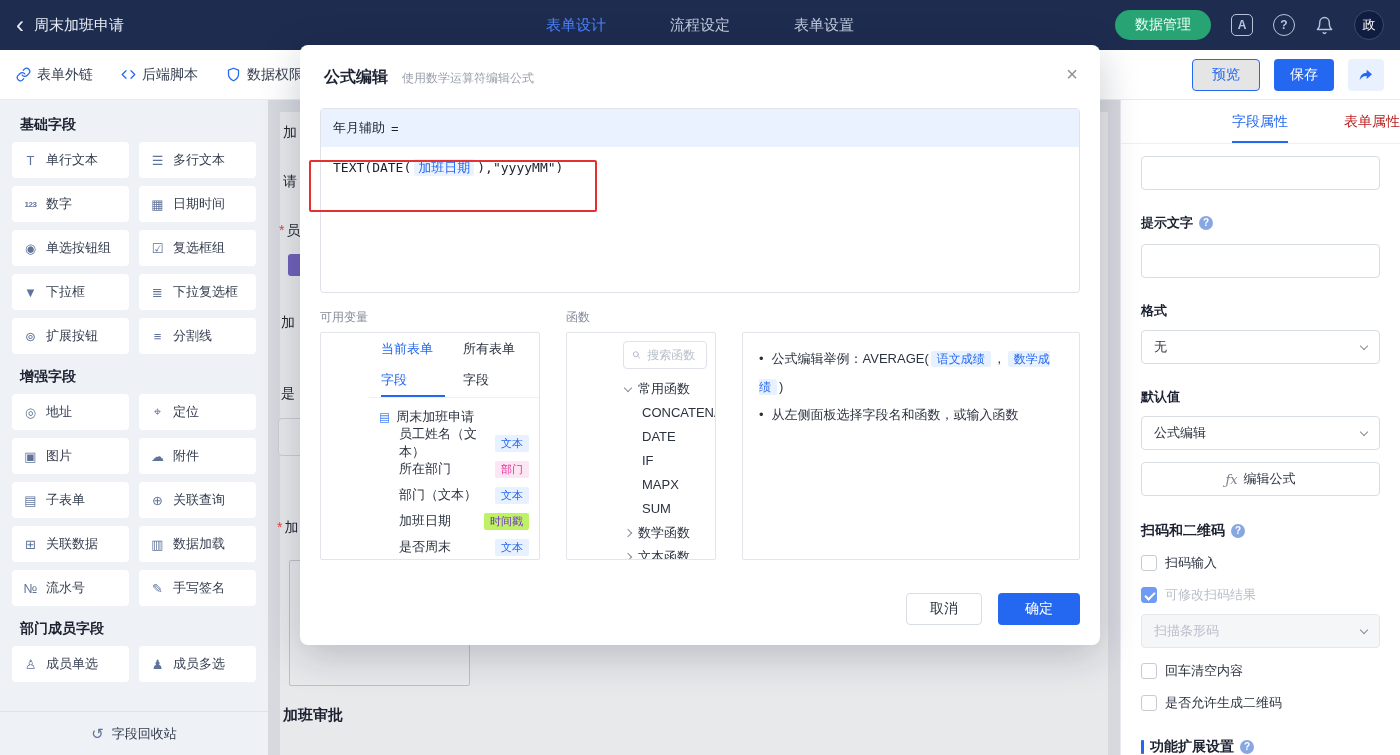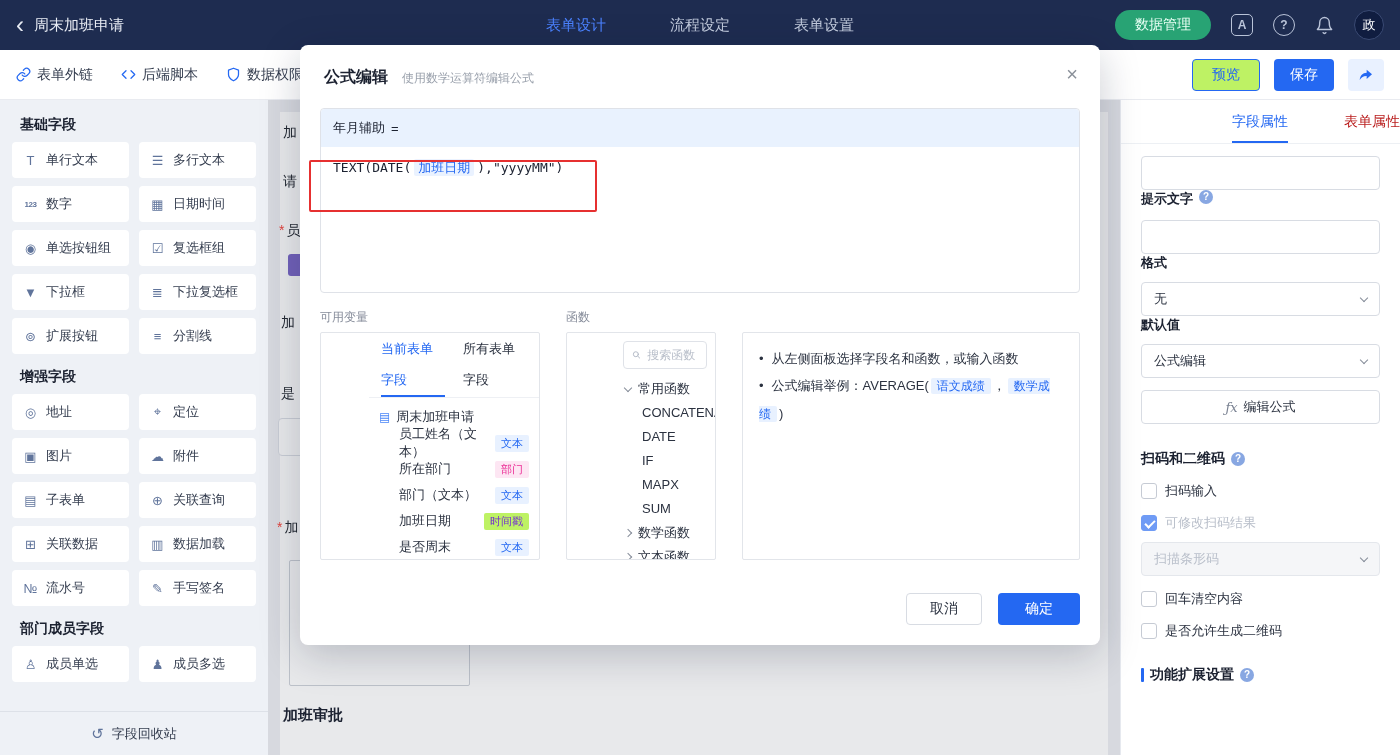--- a/index.html
+++ b/index.html
@@ -16,21 +16,21 @@
 .tb-right{margin-left:auto;display:flex;align-items:center;gap:20px;}
 .btn-green{background:#28a374;color:#eafff5;border:none;border-radius:17px;height:30px;padding:0 20px;font-size:14px;cursor:pointer;}
 .tb-ic{width:22px;height:22px;border:1.5px solid #b9c3d8;border-radius:5px;color:#b9c3d8;font-size:12px;font-weight:700;display:flex;align-items:center;justify-content:center;cursor:pointer;}
 .tb-ic.round{border-radius:50%;}
 .avatar{width:30px;height:30px;border-radius:50%;background:#101d40;border:1px solid #3a4a73;color:#fff;font-size:13px;display:flex;align-items:center;justify-content:center;cursor:pointer;}
 
 
 .toolbar{position:absolute;top:50px;left:0;right:0;height:50px;background:#fff;border-bottom:1px solid #e9ebf0;display:flex;align-items:center;padding:0 16px;z-index:6;}
 .tb-link{display:flex;align-items:center;gap:6px;margin-right:28px;font-size:14px;color:#333c4e;cursor:pointer;}
 .tb2-right{margin-left:auto;display:flex;align-items:center;gap:14px;}
-.btn-preview{width:68px;height:32px;border:1px solid #2468f2;border-radius:4px;background:#bef264;color:#2468f2;font-size:14px;cursor:pointer;margin-left:27px;}
+.btn-preview{width:68px;height:32px;border:1px solid #2468f2;border-radius:4px;background:#e5e5e5;color:#2468f2;font-size:14px;cursor:pointer;margin-left:27px;}
 .btn-save{width:60px;height:32px;border:none;border-radius:4px;background:#2468f2;color:#fff;font-size:14px;cursor:pointer;}
 .btn-share{width:36px;height:32px;border:none;border-radius:4px;background:#e9f1ff;display:flex;align-items:center;justify-content:center;cursor:pointer;}
 
 
 .sidebar{position:absolute;left:0;top:100px;bottom:0;width:268px;background:#eef1f6;z-index:2;overflow:hidden;padding:2px 12px 50px;}
 .side-title{font-size:14px;font-weight:700;color:#1c2231;margin:14px 8px 8px;}
 .side-grid{display:grid;grid-template-columns:1fr 1fr;gap:8px 10px;}
 .field-card{height:36px;background:#fff;border-radius:4px;display:flex;align-items:center;padding:0 10px;gap:7px;font-size:13px;color:#333c4e;cursor:grab;}
 .f-ic{width:17px;text-align:center;color:#60749b;font-size:13px;flex:none;}
 .f-ic.small{font-size:8px;font-weight:700;letter-spacing:-0.5px;}
@@ -47,21 +47,21 @@
 .big-box{position:absolute;left:21px;top:460px;width:181px;height:126px;background:#fff;border:1px solid #cfd3da;border-radius:2px;}
 .approval{position:absolute;left:15px;top:606px;font-size:15px;font-weight:700;color:#1c2231;}
 .overlay{position:absolute;left:268px;top:100px;width:852px;bottom:0;background:rgba(30,38,60,0.10);z-index:3;}
 
 
 .props{position:absolute;right:0;top:100px;bottom:0;width:280px;background:#fff;border-left:1px solid #e6e9ef;z-index:2;padding:0 20px;overflow:hidden;}
 .pp-tabs{height:44px;display:flex;justify-content:flex-end;gap:56px;border-bottom:1px solid #edf0f4;margin:0 -20px;}
 .pp-tab{font-size:14px;color:#b91c1c;line-height:42px;border-bottom:2px solid transparent;cursor:pointer;}
 .pp-tab.active{color:#2468f2;border-color:#2468f2;}
 .pp-input{display:block;margin-top:12px;width:100%;height:34px;border:1px solid #d8dce3;border-radius:4px;background:#fff;outline:none;padding:0 10px;font-size:13px;}
-.pp-label{font-size:13px;font-weight:700;color:#1c2231;display:flex;gap:6px;}
+.pp-label{margin-top:24px;font-size:13px;font-weight:700;color:#1c2231;display:flex;align-items:center;gap:6px;}
 .q-ic{width:14px;height:14px;border-radius:50%;background:#88a7e2;color:#fff;font-size:10px;line-height:14px;text-align:center;font-weight:700;flex:none;}
 .pp-select{margin-top:10px;height:34px;border:1px solid #d8dce3;border-radius:4px;display:flex;align-items:center;padding:0 12px;font-size:13px;color:#2b3240;background:#fff;cursor:pointer;}
 .pp-select .chev{margin-left:auto;}
 .pp-select.disabled{background:#f5f6f8;color:#b9bfca;border-color:#e4e7ec;cursor:default;}
 .fx-btn{margin-top:12px;width:100%;height:34px;border:1px solid #d8dce3;border-radius:4px;background:#fff;display:flex;align-items:center;justify-content:center;gap:6px;font-size:13px;color:#2b3240;cursor:pointer;}
 .fx-g{color:#7a8292;font-style:italic;font-family:"DejaVu Serif",serif;}
 .pp-sec{margin-top:26px;font-size:14px;font-weight:700;color:#1c2231;display:flex;gap:6px;align-items:center;}
 .pp-sec .bar{width:3px;height:14px;background:#2468f2;border-radius:1px;flex:none;}
 .cb-row{display:flex;align-items:center;gap:8px;margin-top:14px;font-size:13px;color:#2b3240;cursor:pointer;}
 .cb-box{width:16px;height:16px;border:1px solid #c6cbd4;border-radius:3px;background:#fff;flex:none;position:relative;}
@@ -431,22 +431,22 @@
             <span>数学函数</span>
           </div>
           <div class="fn-group">
             <span class="chev right"></span>
             <span>文本函数</span>
           </div>
         </div>
     </div>
 
     <div class="panel help">
+      <div><span class="dot">•</span><span>公式编辑举例：AVERAGE(</span><span class="h-tag">语文成绩</span><span>，</span><span class="h-tag">数学成绩</span><span>)</span></div>
       <div><span class="dot">•</span><span>从左侧面板选择字段名和函数，或输入函数</span></div>
-      <div><span class="dot">•</span><span>公式编辑举例：AVERAGE(</span><span class="h-tag">语文成绩</span><span>，</span><span class="h-tag">数学成绩</span><span>)</span></div>
     </div>
   </div>
 
   <div class="m-foot">
     <button class="btn-cancel">取消</button>
     <button class="btn-confirm">确定</button>
   </div>
 </section>
 
 </body></html>

